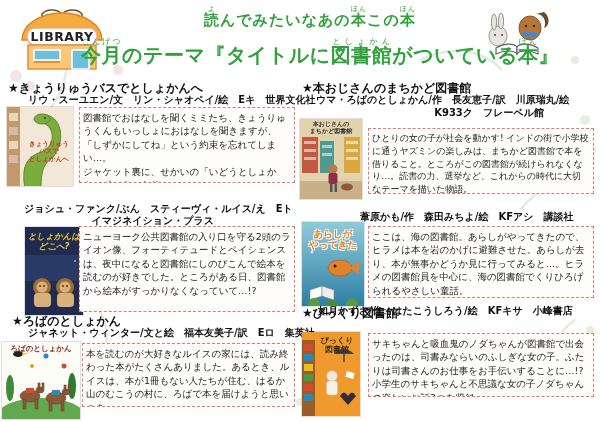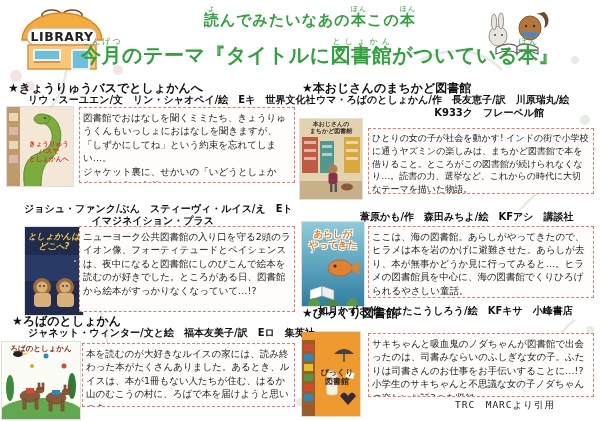--- a/index.html
+++ b/index.html
@@ -258,20 +258,19 @@
         <rect x="2" y="52" width="9" height="7" fill="#d84a30"></rect>
           <rect x="2" y="62" width="9" height="7" fill="#2a8ac0"></rect>
       </g>
       <path d="M32,22 Q42,12 52,22 Z" fill="#444"></path>
         <line x1="42" y1="20" x2="42" y2="30" stroke="#444" stroke-width="1.5"></line>
       <circle cx="30" cy="44" r="5.5" fill="#f8e8d8" stroke="#caa" stroke-width="0.6"></circle>
       <rect x="24.5" y="49" width="11" height="14" rx="3" fill="#f8f2e4" stroke="#ccb" stroke-width="0.6"></rect>
       <path d="M38,64 q4,-7 8,0 q4,-7 8,0 l-8,9 Z" fill="#332a3a"></path>
       <rect x="44" y="40" width="8" height="6" fill="#fff" transform="rotate(15 48 43)"></rect>
     </svg>
-    <span class="cover-label" style="left:12px;top:4px;width:46px;font-size:8px;color:#3c2d1a;margin-top:32px;">びっくり
+    <span class="cover-label" style="left:12px;top:4px;width:46px;font-size:8px;color:#3c2d1a;">びっくり
 図書館</span>
   </div>
   <div class="abs desc" style="left:368px;top:333px;width:226px;height:64px;z-index:2;">サキちゃんと吸血鬼のノダちゃんが図書館で出会ったのは、司書みならいのふしぎな女の子。ふたりは司書さんのお仕事をお手伝いすることに…!? 小学生のサキちゃんと不思議な女の子ノダちゃんの楽しいお話3つを収録。</div>
 
-  <div class="abs footer-credit" style="left:455px;top:399px;z-index:2;">TRC　MARCより引用</div>
 
 </div>
 
 </body></html>

